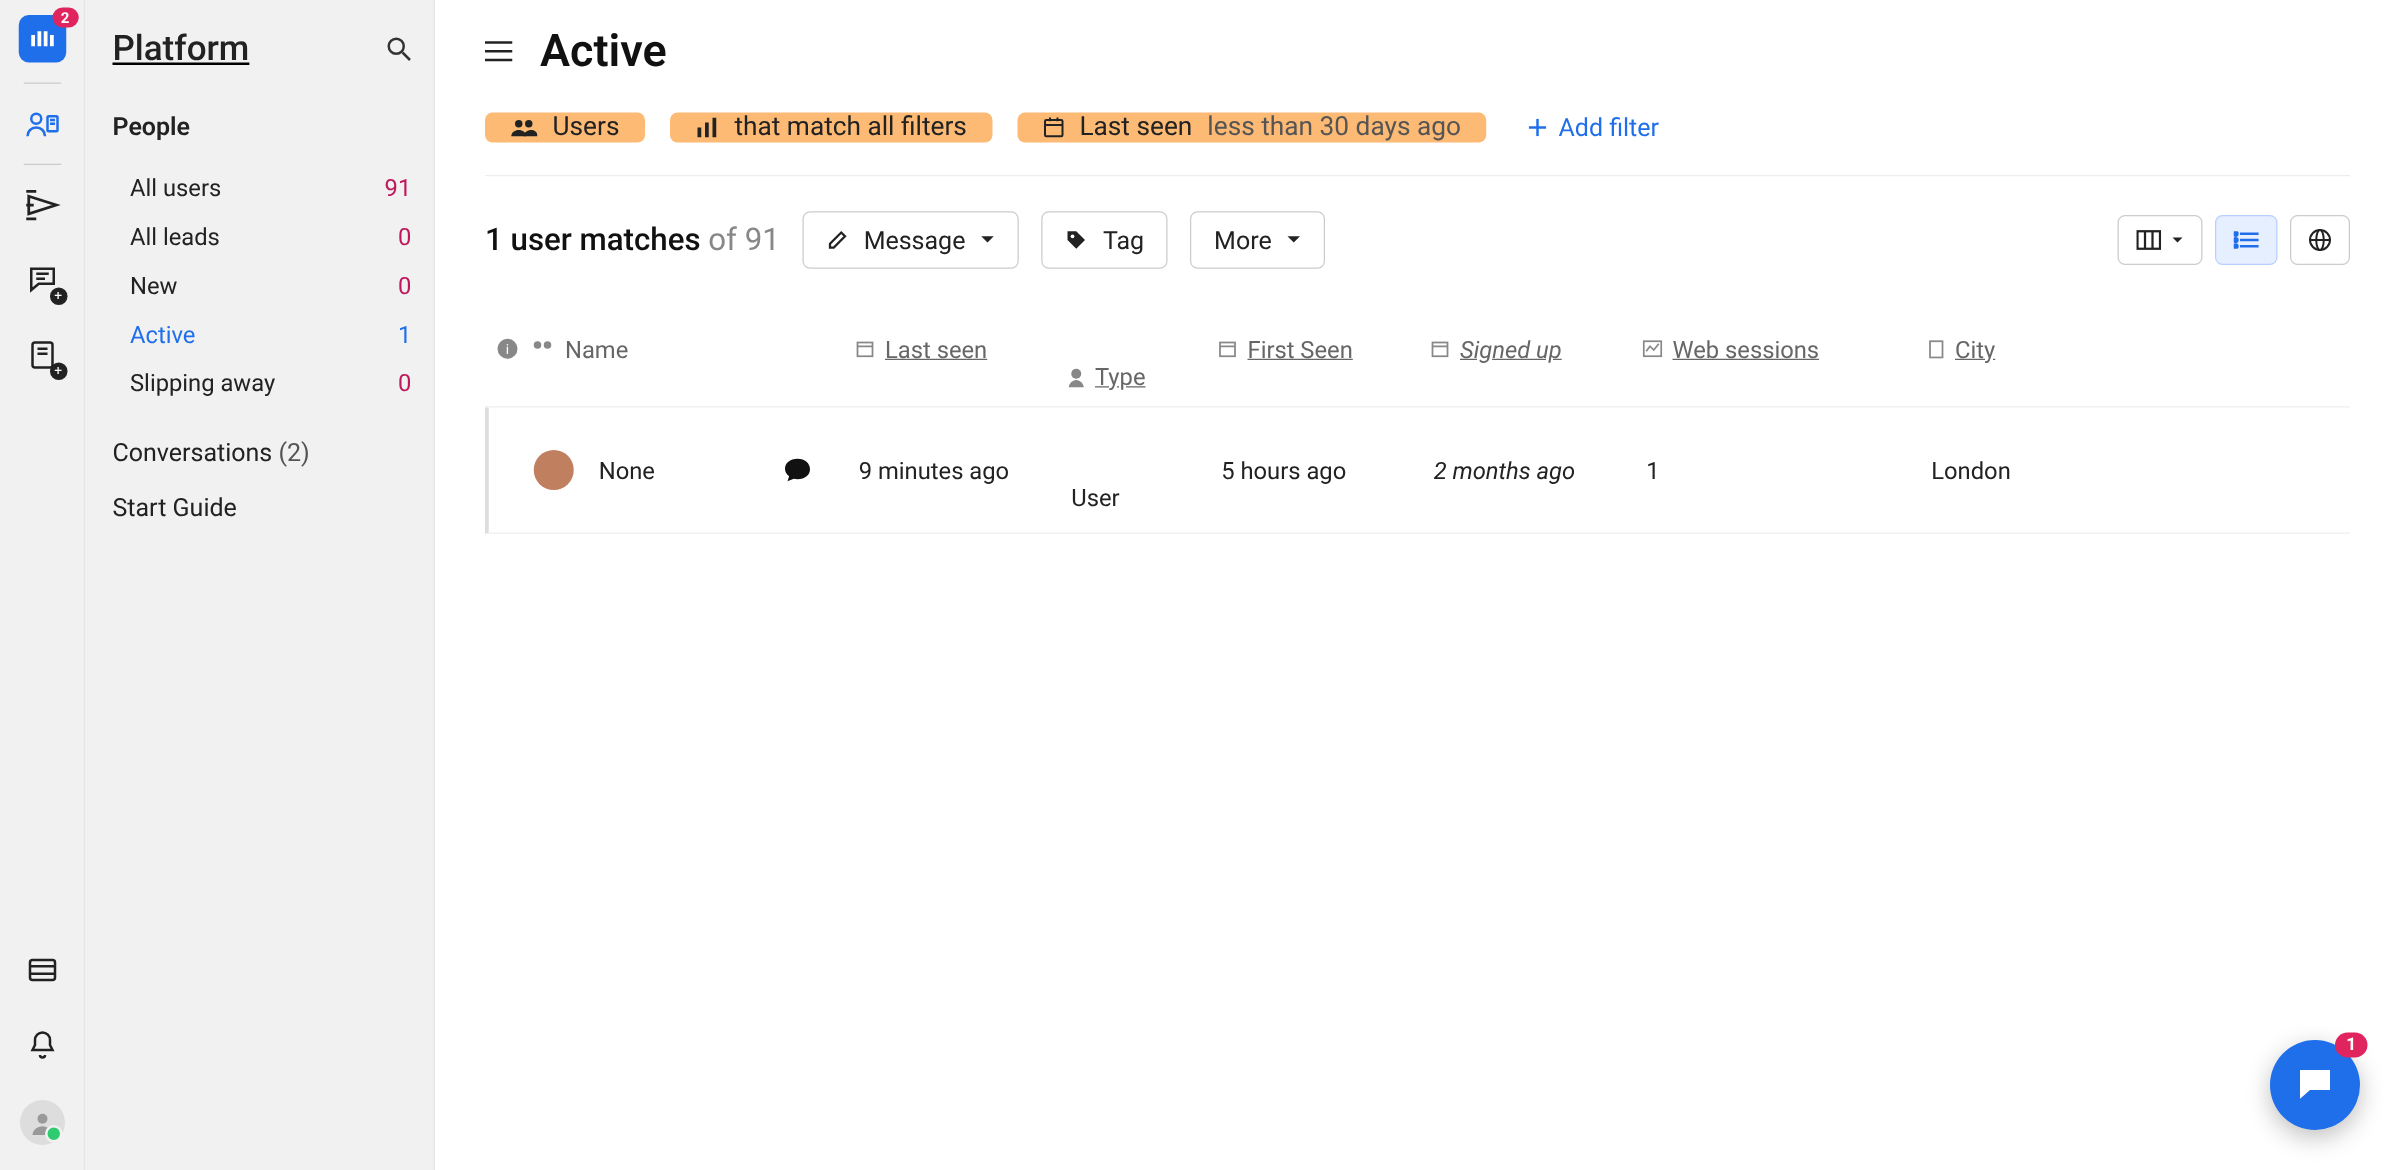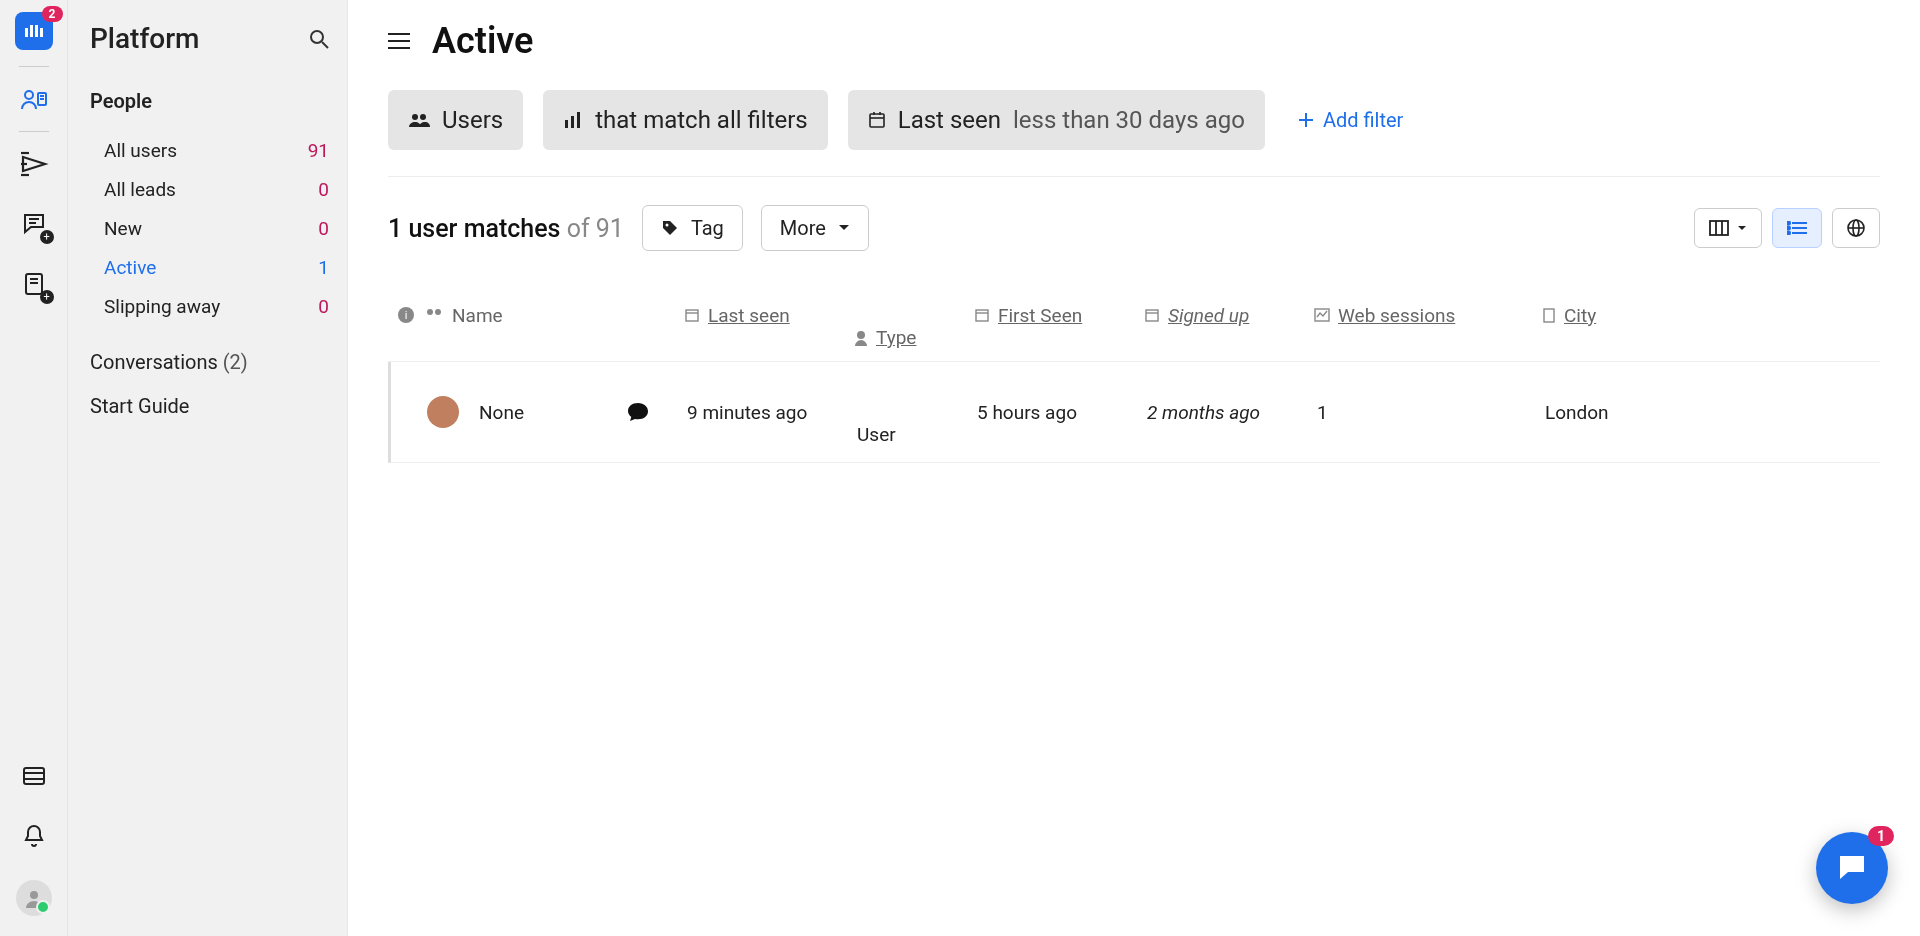--- a/index.html
+++ b/index.html
@@ -15,39 +15,39 @@
 .rail .ricon { width:32px; height:32px; display:flex; align-items:center; justify-content:center; color:#1f6feb; cursor:pointer; }
 .rail .ricon.dark { color:#222; }
 .rail .divider { width:30px; height:1px; background:#ccc; margin:-12px 0; }
 .rail .bottom { margin-top:auto; margin-bottom:20px; display:flex; flex-direction:column; align-items:center; gap:28px; }
 .rail .avatar-sm { width:36px; height:36px; border-radius:50%; background:#ddd; display:flex; align-items:center; justify-content:center; position:relative; }
 .rail .avatar-sm::after { content:""; position:absolute; bottom:2px; right:2px; width:10px; height:10px; background:#2ecc71; border-radius:50%; border:2px solid #f1f1f1; }
 .rail .plusdot { position:absolute; bottom:-4px; right:-4px; width:14px; height:14px; background:#222; border-radius:50%; color:#fff; font-size:11px; line-height:14px; text-align:center; }
 
 
 .sidebar { width:280px; background:#f1f1f1; padding:22px 18px 0 22px; border-right:1px solid #e6e6e6; }
-.side-head { display:flex; align-items:center; justify-content:space-between; margin-bottom:34px; }
+.side-head { display:flex; align-items:center; justify-content:space-between; margin-bottom:34px;text-decoration:underline; }
 .side-head h1 { font-size:28px; font-weight:500; color:#222; }
 .side-head .search { color:#444; cursor:pointer; }
 .sec-title { font-size:20px; font-weight:600; color:#222; margin-bottom:18px; cursor:pointer; }
 .navlist { list-style:none; padding-left:14px; margin-bottom:24px; }
 .navlist li { display:flex; justify-content:space-between; align-items:center; font-size:19px; color:#222; padding:8px 0; cursor:pointer; }
 .navlist li .cnt { color:#be185d; }
 .navlist li.active, .navlist li.active .cnt { color:#1f6feb; }
 .sec-row { font-size:20px; color:#222; margin-bottom:20px; cursor:pointer; }
 .sec-row .pcount { color:#555; }
 
 
 .main { flex:1; padding:20px 40px 0 40px; background:#fff; overflow:hidden; }
 .mhead { display:flex; align-items:center; gap:22px; margin-bottom:28px; }
 .hamburger { cursor:pointer; color:#222; }
 .mhead h1 { font-size:36px; font-weight:600; color:#111; }
 
 .filters { display:flex; align-items:center; gap:20px; padding-bottom:26px; border-bottom:1px solid #eee; }
-.chip { background:#e5e5e5; border-radius:6px; padding:16px 20px; font-size:24px; color:#222; display:flex; align-items:center; gap:12px; cursor:pointer; }
+.chip { background:#fdba74; border-radius:6px; padding:0 20px; font-size:21px; color:#222; display:flex; align-items:center; gap:12px; cursor:pointer; }
 .chip .light { color:#555; }
 .addfilter { color:#1f6feb; font-size:20px; display:flex; align-items:center; gap:10px; cursor:pointer; padding-left:14px; }
 
 .toolbar { display:flex; align-items:center; padding:28px 0 18px 0; gap:18px; }
 .matches { font-size:25px; font-weight:500; color:#111; }
 .matches .of { color:#888; font-weight:400; }
 .obtn { border:1px solid #ccc; border-radius:6px; padding:10px 18px; font-size:20px; color:#222; background:#fff; display:flex; align-items:center; gap:12px; cursor:pointer; }
 .toolbar .spacer { flex:1; }
 .viewgrp { display:flex; gap:10px; }
 .vbtn { border:1px solid #ccc; border-radius:6px; padding:10px 14px; background:#fff; cursor:pointer; display:flex; align-items:center; }
@@ -272,20 +272,33 @@
       </div>
     </div>
 
     <div class="toolbar">
       <div class="matches">
         <span>1 user matches</span>
         <span class="of">of 91</span>
       </div>
       <div class="obtn">
         <span class="icon">
+            <svg width="18" height="18" viewBox="0 0 18 18" fill="none" stroke="#222" stroke-width="1.8">
+              <path d="M3 15V12L12 3l3 3-9 9H3z"></path>
+            </svg>
+          </span>
+        <span>Message</span>
+        <span class="icon">
+            <svg width="12" height="8" viewBox="0 0 12 8" fill="#222">
+              <path d="M1 1l5 5 5-5"></path>
+            </svg>
+          </span>
+      </div>
+      <div class="obtn">
+        <span class="icon">
             <svg width="18" height="18" viewBox="0 0 18 18" fill="#222">
               <path d="M2 2h7l7 7-7 7-7-7V2z"></path>
               <circle cx="6" cy="6" r="1.5" fill="#fff"></circle>
             </svg>
           </span>
         <span>Tag</span>
       </div>
       <div class="obtn">
         <span>More</span>
         <span class="icon">

